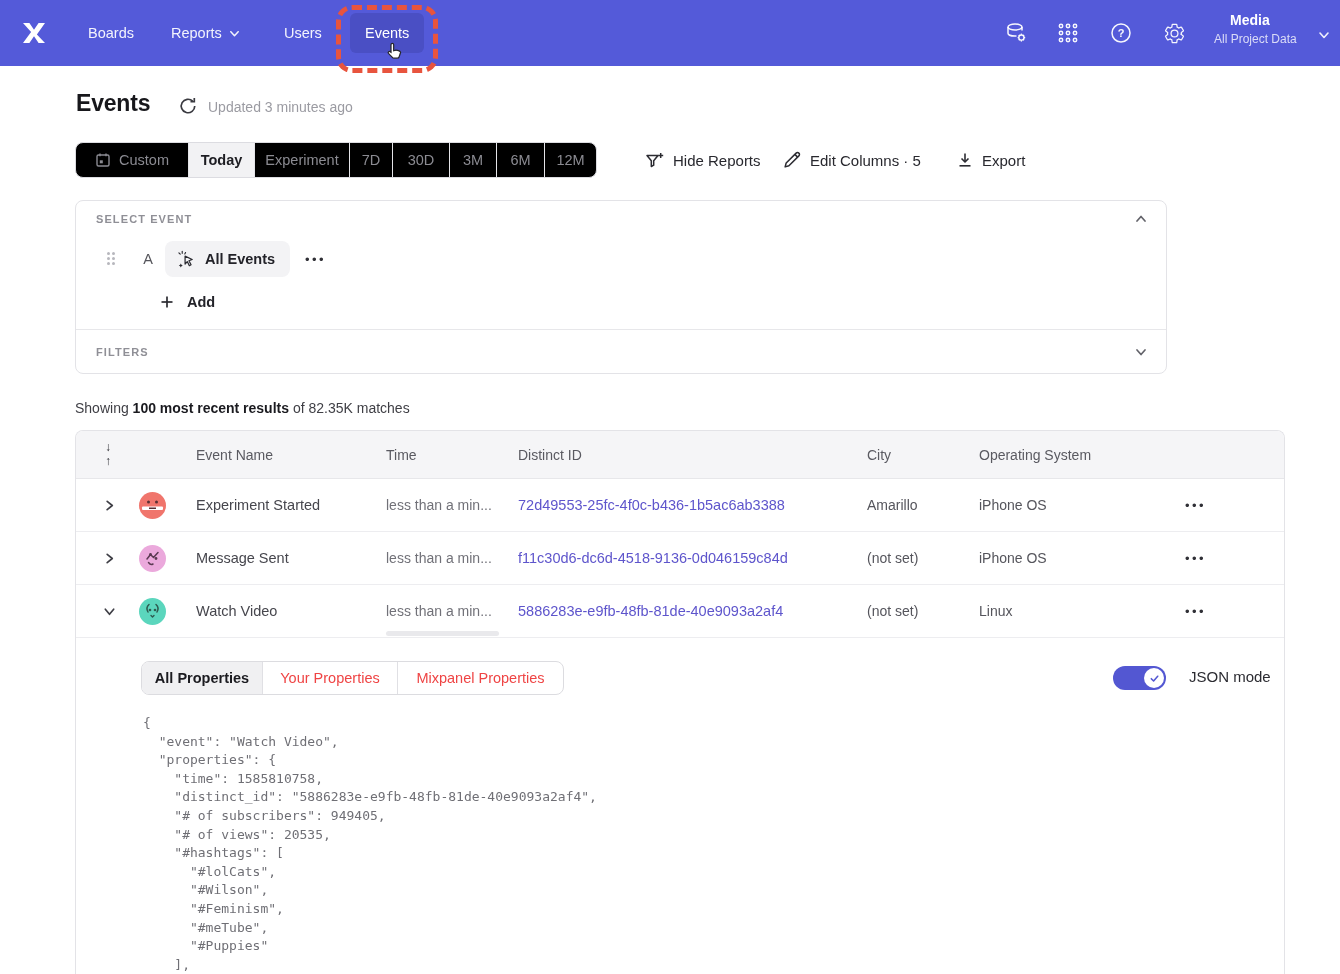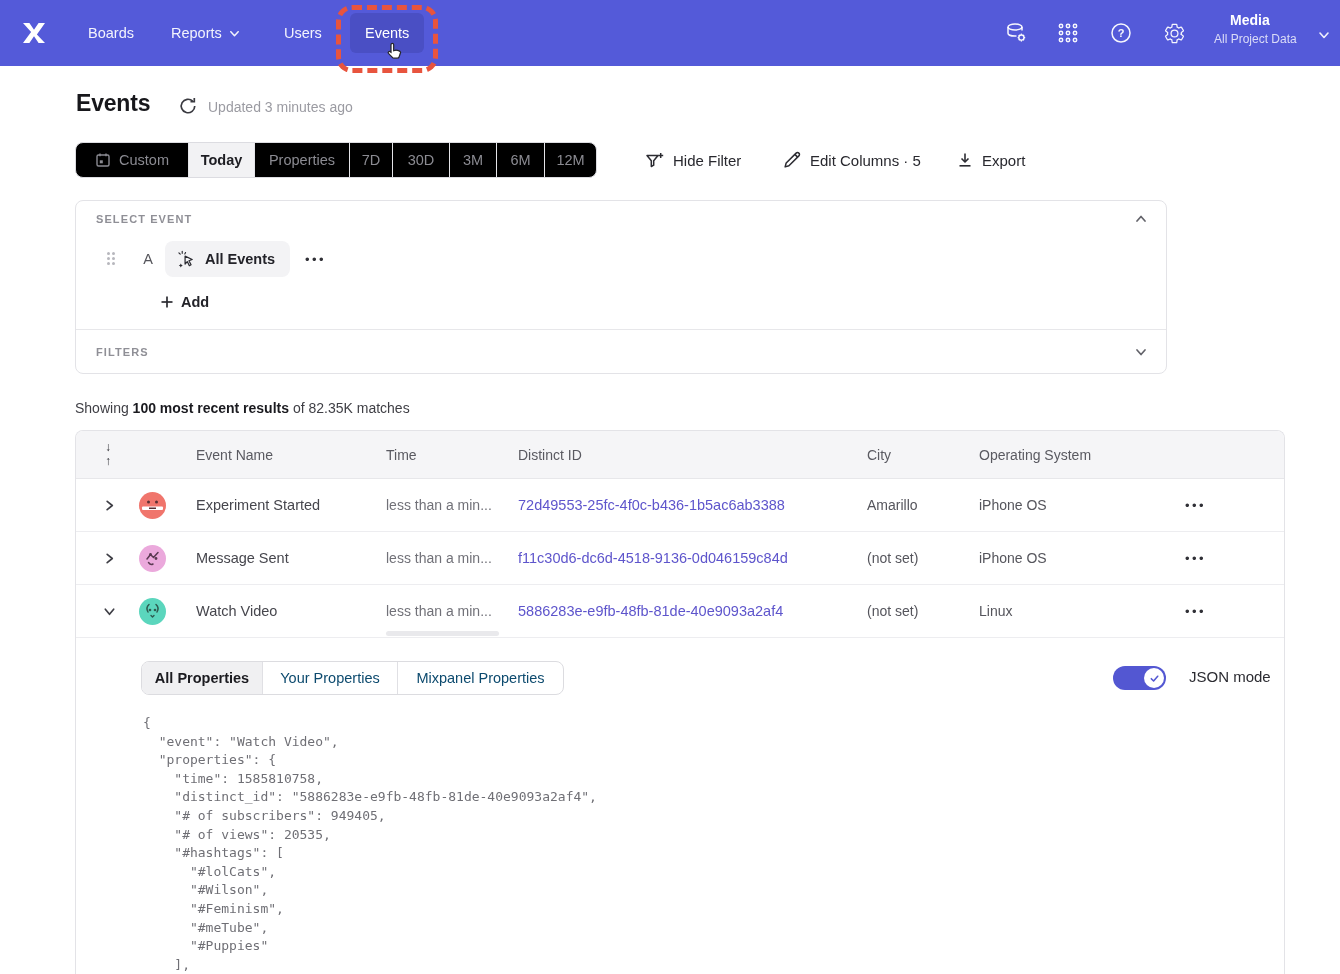--- a/index.html
+++ b/index.html
@@ -60,21 +60,21 @@
   .chev-btn { position:absolute; color:#63636A; cursor:pointer; width:16px; height:16px; }
   .drag-handle { position:absolute; left:31px; top:51px; display:grid; grid-template-columns:3px 3px;
                  grid-auto-rows:3px; gap:2px; cursor:grab; }
   .drag-handle i { width:3px; height:3px; border-radius:50%; background:#B7B7BD; }
   .row-letter { position:absolute; left:64px; top:50px; width:16px; text-align:center; font-size:14.5px; color:#55555B; }
   .event-pill { position:absolute; left:89px; top:40px; height:36px; background:#F3F3F5; border-radius:8px;
                 display:flex; align-items:center; gap:9px; padding:0 15px 0 12px; cursor:pointer; }
   .event-pill span { font-size:14.5px; font-weight:600; color:#232329; }
   .dots { font-size:13px; letter-spacing:2.5px; color:#303036; cursor:pointer; }
   .pill-dots { position:absolute; left:229px; top:51px; }
-  .add-btn { position:absolute; left:84px; top:93px; display:flex; align-items:center; gap:7px; cursor:pointer; }
+  .add-btn { position:absolute; left:84px; top:93px; display:flex; align-items:center; gap:13px; cursor:pointer; }
   .add-btn span { font-size:14.5px; font-weight:600; color:#232329; }
   .q-divider { position:absolute; left:0; top:128px; width:100%; height:1px; background:#E7E7EA; }
 
   
   .summary { position:absolute; left:75px; top:400px; font-size:14px; color:#3F3F45; }
   .summary b { color:#1A1A1F; font-weight:700; }
 
   
   .tcard { position:absolute; left:75px; top:430px; width:1210px; height:544px; border:1px solid #E3E3E7;
            border-bottom:none; border-radius:8px 8px 0 0; background:#fff; overflow:hidden; }
@@ -92,21 +92,21 @@
   .row-chev { position:absolute; left:27px; top:50%; transform:translateY(-50%); width:14px; height:14px;
               color:#3F3F46; cursor:pointer; }
   .avatar { position:absolute; left:63px; top:13px; width:27px; height:27px; border-radius:50%; }
   .row-dots { position:absolute; left:1109px; top:50%; transform:translateY(-50%); }
   .time-scroll { position:absolute; left:310px; bottom:1px; width:113px; height:5px; background:#E9E9EC; border-radius:3px; }
 
   
   .detail { position:relative; height:337px; background:#fff; }
   .tabs { position:absolute; left:65px; top:23px; height:34px; display:flex; border:1px solid #DCDCE0;
           border-radius:8px; overflow:hidden; background:#fff; }
-  .tab { display:flex; align-items:center; justify-content:center; font-size:14.5px; color:#0c4a6e;
+  .tab { display:flex; align-items:center; justify-content:center; font-size:14.5px; color:#ef4444;
          border-right:1px solid #E0E0E4; cursor:pointer; }
   .tab:last-child { border-right:none; }
   .tab.active { background:#F0F0F2; color:#1B1B20; font-weight:700; }
   .toggle { position:absolute; left:1037px; top:28px; width:53px; height:24px; border-radius:12px;
             background:#5357D2; cursor:pointer; }
   .knob { position:absolute; right:2px; top:2px; width:20px; height:20px; border-radius:50%; background:#fff;
           display:flex; align-items:center; justify-content:center; }
   .toggle-label { position:absolute; left:1113px; top:30px; font-size:15px; font-weight:500; color:#2B2B31; }
   .code { position:absolute; left:67px; top:76px; font-family:"DejaVu Sans Mono", monospace; font-size:13px;
           line-height:18.6px; color:#6F6F75; white-space:pre; }
@@ -218,21 +218,21 @@
           <line x1="5" y1="1.5" x2="5" y2="4.2" stroke="currentColor" stroke-width="1.4"></line>
           <line x1="11" y1="1.5" x2="11" y2="4.2" stroke="currentColor" stroke-width="1.4"></line>
           <rect x="4.8" y="8.3" width="3" height="3" fill="currentColor"></rect>
         </svg>
       <span>Custom</span>
     </div>
     <div class="seg-item active" style="width:66px">
         <span>Today</span>
       </div>
     <div class="seg-item" style="width:95px">
-        <span>Properties</span>
+        <span>Experiment</span>
       </div>
     <div class="seg-item" style="width:43px">
         <span>7D</span>
       </div>
     <div class="seg-item" style="width:57px">
         <span>30D</span>
       </div>
     <div class="seg-item" style="width:47px">
         <span>3M</span>
       </div>
@@ -243,21 +243,21 @@
         <span>12M</span>
       </div>
   </div>
 
   <div class="tool" style="left:645px">
     <svg viewBox="0 0 19 17" width="19" height="17">
         <path d="M2 3.5h11l-4.3 5.2v4.5l-2.4 1.3V8.7L2 3.5z" fill="none" stroke="currentColor" stroke-width="1.5" stroke-linejoin="round"></path>
         <line x1="15.7" y1="1" x2="15.7" y2="6" stroke="currentColor" stroke-width="1.5"></line>
         <line x1="13.2" y1="3.5" x2="18.2" y2="3.5" stroke="currentColor" stroke-width="1.5"></line>
       </svg>
-    <span>Hide Filter</span>
+    <span>Hide Reports</span>
   </div>
   <div class="tool" style="left:783px">
     <svg viewBox="0 0 17 17" width="18" height="18">
         <path d="M2 15l1-3.6L12.4 2a1.8 1.8 0 0 1 2.6 0 1.8 1.8 0 0 1 0 2.6L5.6 14 2 15z" fill="none" stroke="currentColor" stroke-width="1.4" stroke-linejoin="round"></path>
         <line x1="11.2" y1="3.2" x2="13.8" y2="5.8" stroke="currentColor" stroke-width="1.4"></line>
       </svg>
     <span>Edit Columns · 5</span>
   </div>
   <div class="tool" style="left:957px">
     <svg viewBox="0 0 16 16" width="16" height="16">

